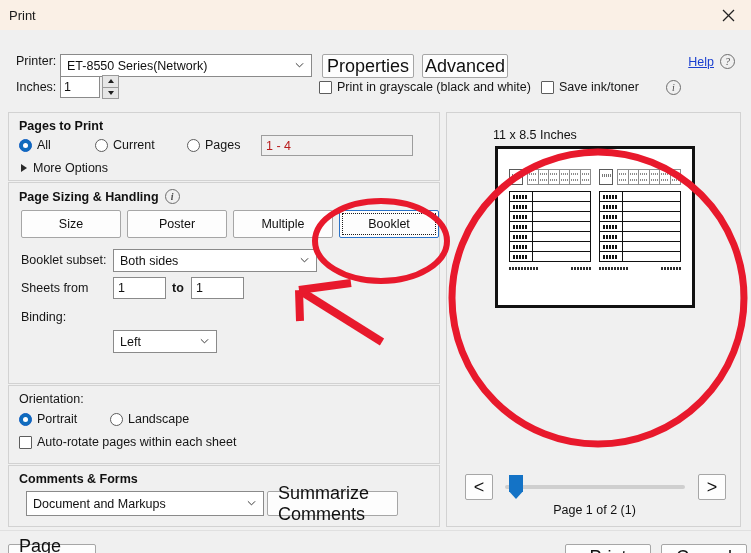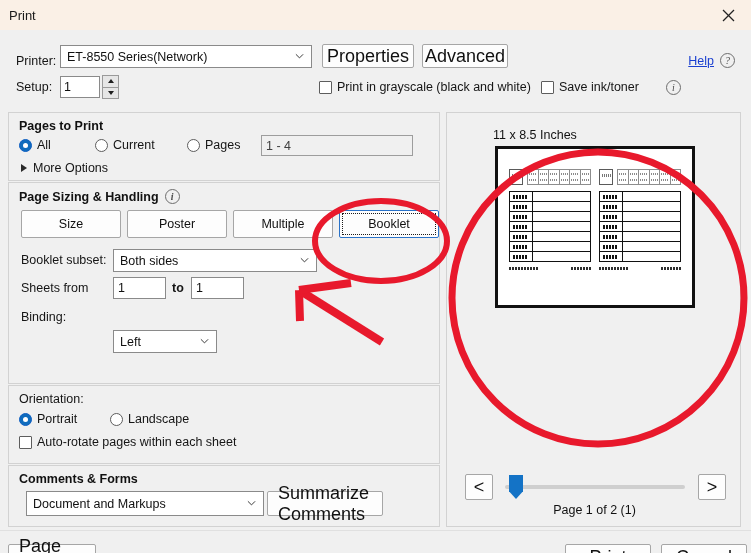--- a/index.html
+++ b/index.html
@@ -32,22 +32,22 @@
   }
 
   
   #dialog-body {
     position: absolute; left: 0; top: 30px; width: 751px; height: 523px;
     background: #f0f0f0;
   }
 
   
   #printer-row {
-    position: absolute; left: 16px; top: 12px; width: 719px; height: 26px;
-    display: flex; align-items: flex-end;
+    position: absolute; left: 16px; top: 24px; width: 719px; height: 26px;
+    display: flex; align-items: flex-start;
   }
   .lbl { font-size: 12.5px; color: #151515; white-space: nowrap; }
   #printer-label { width: 44px; }
   .combo {
     background: #ffffff; border: 1px solid #8a8a8a;
     height: 23px; display: flex; align-items: center;
     padding: 0 4px 0 6px; font-size: 12.5px; color: #101010;
     position: relative;
   }
   .combo .caret {
@@ -128,21 +128,21 @@
     content: ""; width: 5px; height: 5px; border-radius: 50%; background: #fff;
   }
 
   
   #pages-title { position: absolute; left: 10px; top: 6px; }
   #radio-all { position: absolute; left: 10px; top: 25px; align-items: flex-end; }
   #radio-current { position: absolute; left: 86px; top: 25px; }
   #radio-pages { position: absolute; left: 178px; top: 25px; }
   #pages-range-input {
     position: absolute; left: 252px; top: 22px; width: 152px; height: 21px;
-    background: #f0f0f0; border: 1px solid #9d9d9d; color: #404040;
+    background: #f0f0f0; border: 1px solid #9d9d9d; color: #b91c1c;
     font-size: 12.5px; padding: 0 4px; display: flex; align-items: center;
   }
   #more-options {
     position: absolute; left: 12px; top: 48px;
     display: inline-flex; align-items: center; gap: 6px; color: #111;
   }
   .tri-right { width:0;height:0;border-top:4.5px solid transparent;border-bottom:4.5px solid transparent;border-left:6px solid #2a2a2a; }
 
   
   #sizing-title { position: absolute; left: 10px; top: 6px; display: flex; align-items: center; gap: 6px; }
@@ -182,21 +182,21 @@
 
   
   #orient-title { position: absolute; left: 10px; top: 6px; }
   #radio-portrait { position: absolute; left: 10px; top: 26px; }
   #radio-landscape { position: absolute; left: 101px; top: 26px; }
   #autorotate-chk { position: absolute; left: 10px; top: 49px; }
 
   
   #comments-title { position: absolute; left: 10px; top: 6px; }
   #comments-combo { position: absolute; left: 17px; top: 25px; width: 238px; height: 25px; align-items: center; }
-  #summarize-btn { position: absolute; left: 258px; top: 25px; width: 116px; height: 25px; }
+  #summarize-btn { position: absolute; left: 258px; top: 25px; width: 131px; height: 25px; }
 
   
   #preview-panel {
     position: absolute; left: 446px; top: 82px; width: 295px; height: 415px;
     background: #f0f0f0; border: 1px solid #d2d2d2;
   }
   #preview-size-label {
     position: absolute; left: 46px; top: 15px; font-size: 12.5px; color: #111;
   }
   #preview-sheet {
@@ -298,21 +298,21 @@
     </div>
     <div class="btn" id="properties-btn">Properties</div>
     <div class="btn" id="advanced-btn">Advanced</div>
     <div id="help-wrap">
       <span id="help-link">Help</span>
       <span class="info-circle">?</span>
     </div>
   </div>
 
   <div id="copies-row">
-    <span class="lbl" id="copies-label">Setup:</span>
+    <span class="lbl" id="copies-label">Inches:</span>
     <div id="copies-input" style="display:flex;align-items:center;">1</div>
     <div id="copies-spinner">
       <div class="spin-btn">
           <span class="tri-up"></span>
         </div>
       <div class="spin-btn">
           <span class="tri-dn"></span>
         </div>
     </div>
     <label class="chk-wrap" id="grayscale-chk">

